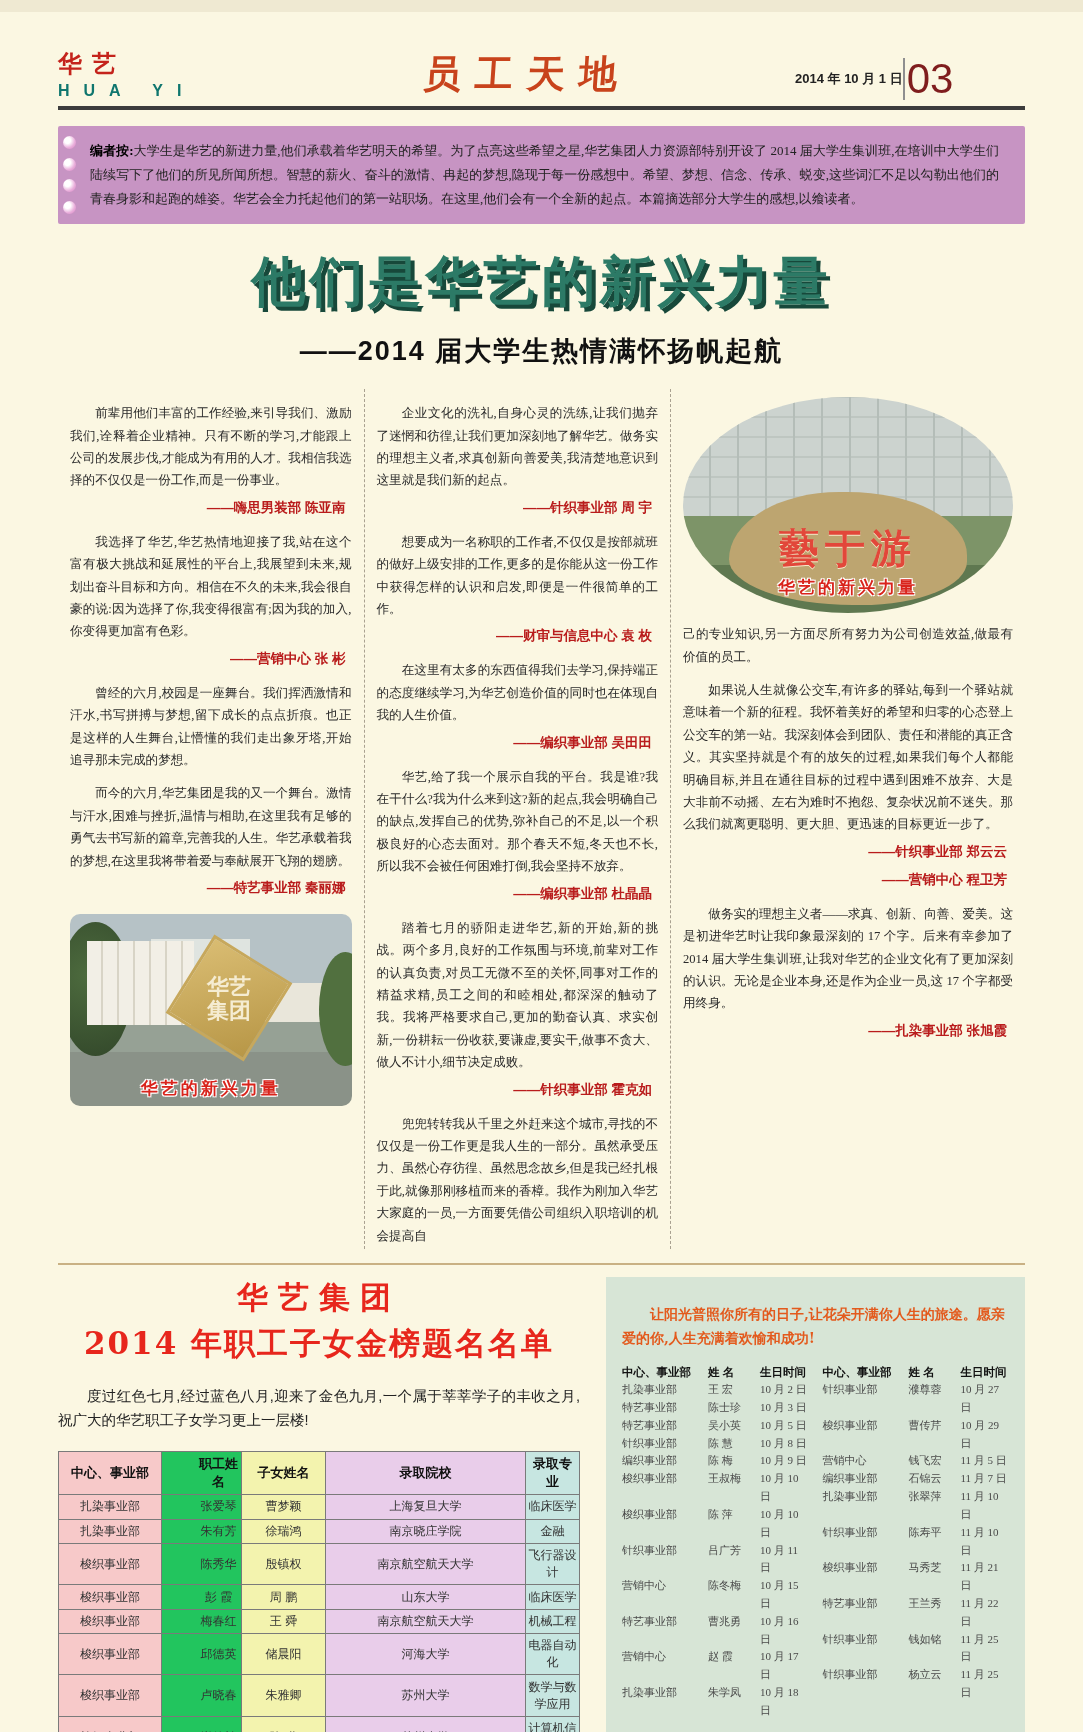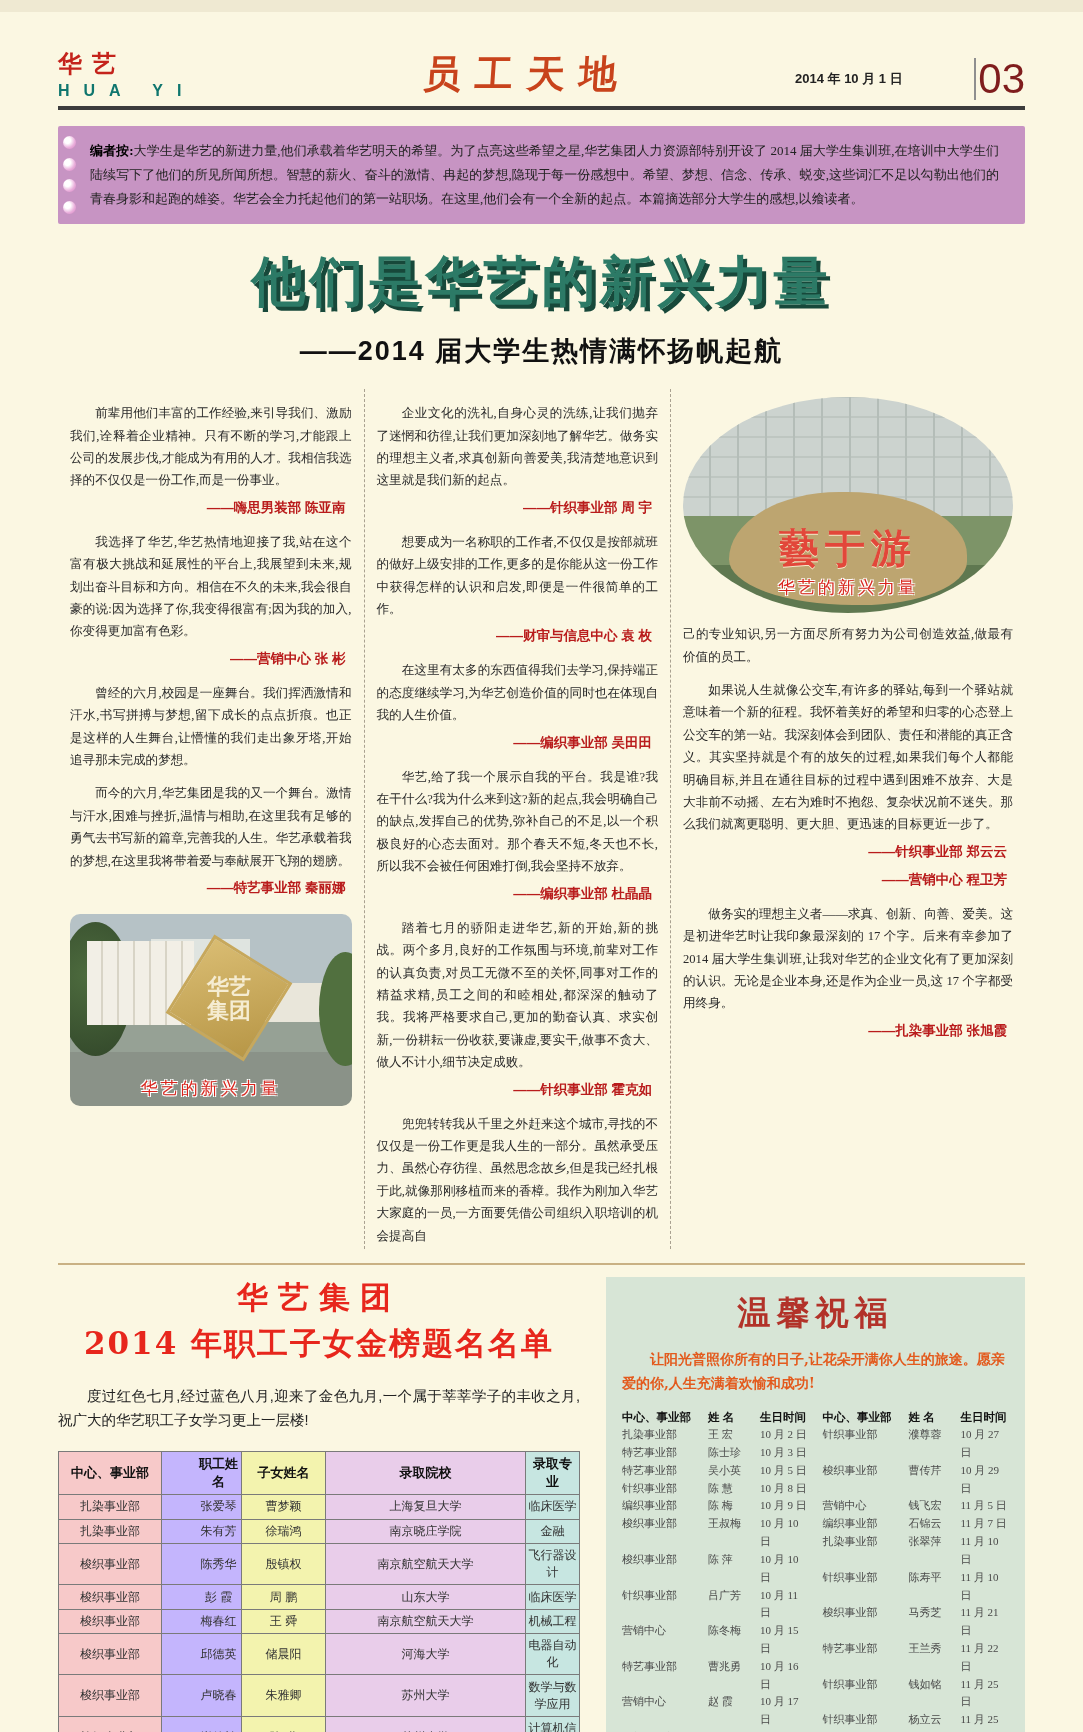--- a/index.html
+++ b/index.html
@@ -8,21 +8,21 @@
   .page { width:1083px; height:1732px; margin:12px auto; background:#fbf7e2; position:relative;
           padding:0 58px; overflow:hidden; }
 
   
   .masthead { display:flex; align-items:flex-end; justify-content:space-between; padding-top:24px; height:88px; }
   .mast-left { width:200px; }
   .logo-cn { color:#c4231b; font-family:"DejaVu Serif", serif; font-weight:bold; font-size:24px; letter-spacing:10px; }
   .logo-latin { color:#0f766e; font-weight:bold; font-size:16px; letter-spacing:14px; margin-top:2px; }
   .section-title { color:#c8431c; font-family:"DejaVu Serif", serif; font-weight:bold; font-size:38px;
                    letter-spacing:14px; transform:skewX(-4deg); }
-  .mast-right { width:230px; display:flex; align-items:center; justify-content:space-between; gap:10px; }
+  .mast-right { width:230px; display:flex; align-items:center; justify-content:flex-start; }
   .date { font-size:13px; font-weight:bold; color:#222; }
   .pageno { font-size:42px; color:#7f1d1d; border-left:2px solid #8f8f8f; padding-left:2px; line-height:1; }
   .rule { height:4px; background:#3c3c3c; margin-top:6px; }
 
   
   .editor-note { margin-top:16px; background:#c794c3; display:flex; border-radius:2px; }
   .dots { width:22px; display:flex; flex-direction:column; justify-content:space-around; align-items:center; padding:6px 0; }
   .dots i { width:13px; height:13px; border-radius:50%;
             background:radial-gradient(circle at 35% 35%, #ffffff 0 25%, #eab0dc 60%, #d27cbe 100%); }
   .editor-note p { flex:1; padding:13px 26px 13px 10px; font-size:13px; line-height:1.85; color:#222;
@@ -52,21 +52,21 @@
                   background:repeating-linear-gradient(90deg,#f2efe6 0 14px,#d8d4c6 14px 16px),
                              linear-gradient(#f2efe6,#e0dccd); box-shadow:60px -6px 0 -4px #dfe4e0; }
   .photo1 .tree { position:absolute; left:-4%; top:4%; width:26%; height:70%; border-radius:50%;
                   background:radial-gradient(circle at 40% 40%, #4d6b3e, #32472a); box-shadow:250px 20px 0 -10px #51703f; }
   .photo1 .cube { position:absolute; left:40%; top:20%; width:92px; height:92px; transform:rotate(32deg);
                   background:linear-gradient(135deg,#d9bc72,#b89747); border:3px solid #c7a85c;
                   display:flex; align-items:center; justify-content:center; }
   .photo1 .cube span { transform:rotate(-32deg); width:60px; color:#f5ecd2; font-weight:bold; font-size:22px;
                        line-height:1.1; text-align:center; font-family:"DejaVu Serif", serif; }
   .photo-caption { position:absolute; left:0; right:0; bottom:6px; text-align:center; color:#d9241c;
-                   font-weight:normal; font-size:17px; letter-spacing:3px;
+                   font-weight:bold; font-size:17px; letter-spacing:3px;
                    text-shadow:-1px -1px 0 #fff,1px -1px 0 #fff,-1px 1px 0 #fff,1px 1px 0 #fff; }
   .photo2 { position:relative; margin:6px auto 10px; width:330px; height:216px; border-radius:50%; overflow:hidden;
             background:linear-gradient(#ccd3cf 0 55%, #7d9468 55% 78%, #5f7850 78% 100%); }
   .photo2 .win { position:absolute; inset:0 0 45% 0;
                  background:repeating-linear-gradient(90deg, transparent 0 26px, #aab4ae 26px 28px),
                             repeating-linear-gradient(0deg, transparent 0 18px, #b8c1bb 18px 20px); opacity:.7; }
   .photo2 .rock { position:absolute; left:14%; bottom:4%; width:72%; height:52%;
                   border-radius:48% 52% 46% 54% / 62% 58% 40% 42%;
                   background:radial-gradient(circle at 40% 30%, #d3bd8d, #b59c68 70%, #9d855а 100%);
                   background-color:#bda570; display:flex; align-items:center; justify-content:center; }
@@ -85,21 +85,21 @@
   .honor-title { text-align:center; color:#e7261c; font-family:"DejaVu Serif", serif; font-weight:bold; }
   .honor-title .t1 { font-size:31px; letter-spacing:10px; }
   .honor-title .t2 { font-size:31px; letter-spacing:2px; margin-top:4px; }
   .honor-intro { margin-top:20px; font-size:14.5px; line-height:1.65; color:#222; text-indent:2em; text-align:justify; }
 
   table.honor { width:100%; border-collapse:collapse; margin-top:18px; }
   table.honor th, table.honor td { border:1px solid #7a7a7a; text-align:center; font-size:12px;
                                    padding:3.2px 2px; color:#333; }
   table.honor th { font-size:13px; font-weight:bold; color:#111; }
   table.honor th:nth-child(1), table.honor td:nth-child(1) { background:#f7c9c9; width:103px; }
-  table.honor th:nth-child(2), table.honor td:nth-child(2) { background:#c4b5fd; width:80px;padding-left:36px; }
+  table.honor th:nth-child(2), table.honor td:nth-child(2) { background:#22c55e; width:80px;padding-left:36px; }
   table.honor th:nth-child(3), table.honor td:nth-child(3) { background:#f3f3ae; width:84px; }
   table.honor th:nth-child(4), table.honor td:nth-child(4) { background:#e9cdea; width:200px; }
   table.honor th:nth-child(5), table.honor td:nth-child(5) { background:#c7e6e1; }
 
   
   .blessing { background:#d7e5d6; padding:14px 16px 12px; }
   .blessing-title { text-align:center; color:#b23229; font-size:33px; font-weight:bold; letter-spacing:6px;
                     font-family:"DejaVu Serif", serif; }
   .blessing-intro { margin-top:12px; color:#e35a1d; font-weight:bold; font-size:14px; line-height:1.7;
                     text-indent:2em; font-family:"DejaVu Serif", serif; }
@@ -288,21 +288,20 @@
               <td>苏州大学</td>
               <td>计算机信息工程</td>
             </tr>
 
           </tbody>
       </table>
     </div>
 
     <div class="b-right">
       <div class="blessing">
-        <div class="blessing-title">温馨祝福</div>
         <p class="blessing-intro">让阳光普照你所有的日子,让花朵开满你人生的旅途。愿亲爱的你,人生充满着欢愉和成功!</p>
         <div class="bless-cols">
           <div class="bless-col">
             <div class="bhead">
               <span class="bc0">中心、事业部</span>
               <span class="bc1">姓 名</span>
               <span class="bc2">生日时间</span>
             </div>
             <div>
 

